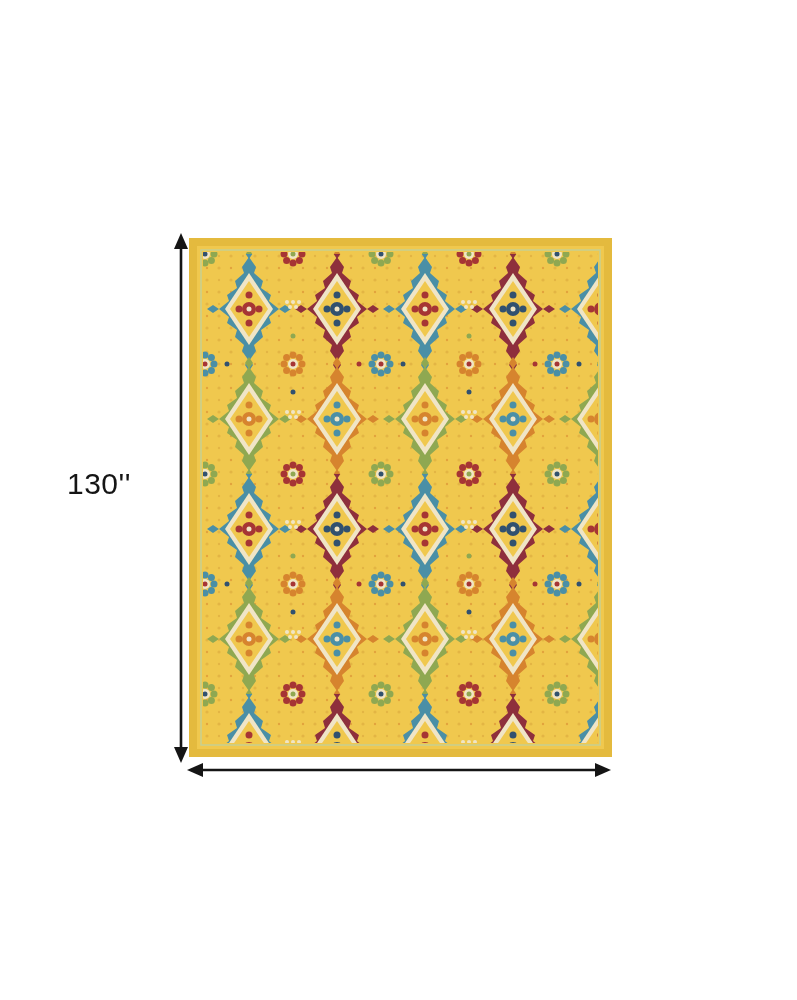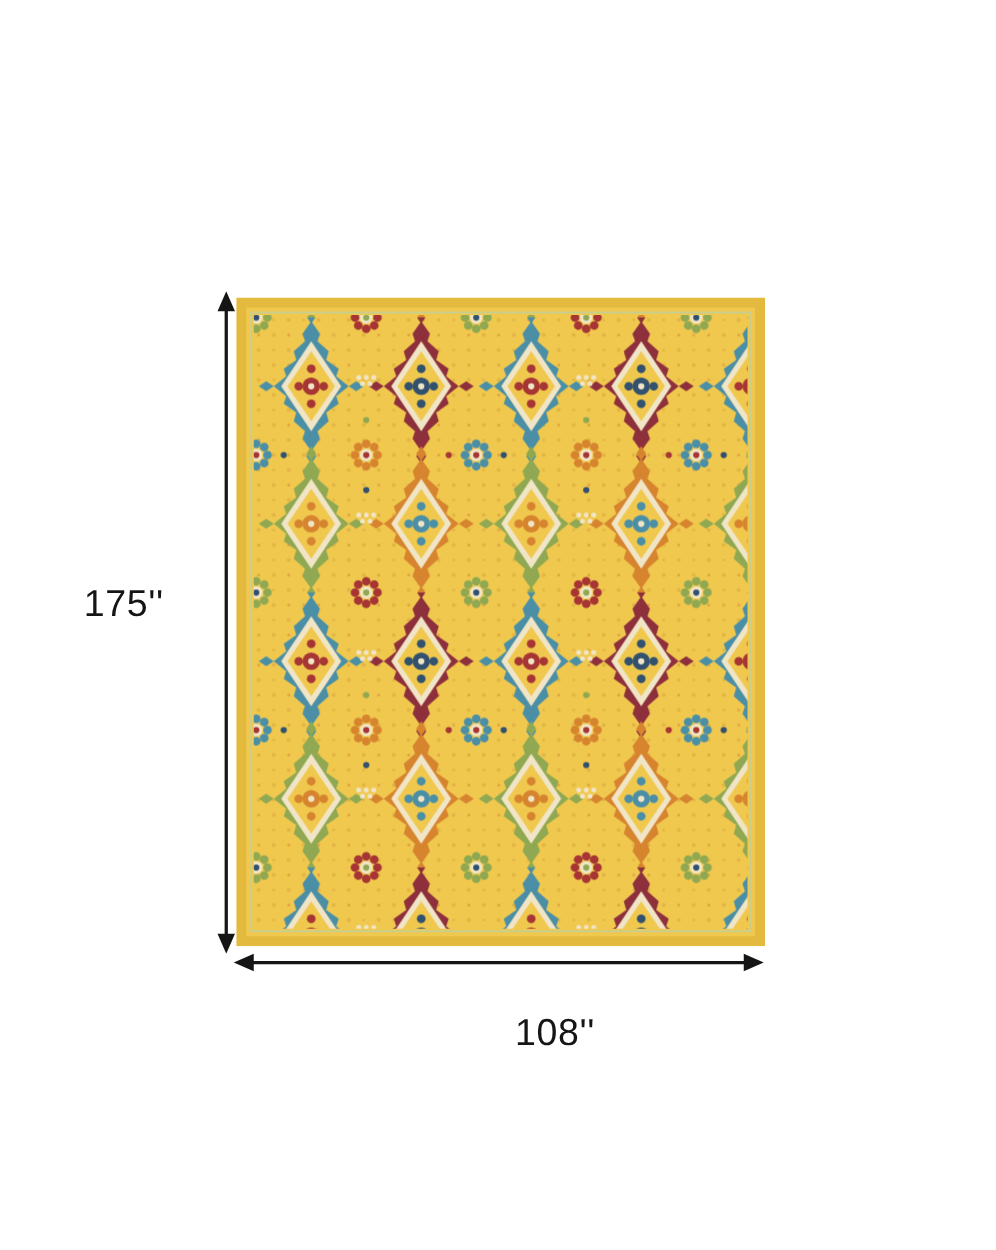--- a/index.html
+++ b/index.html
@@ -96,23 +96,22 @@
     <rect x="14" y="14" width="395" height="491" fill="url(#speck)" opacity="0.55"></rect>
     <rect x="14" y="14" width="395" height="491" fill="url(#rugpat)"></rect>
   </svg>
 
   <svg class="v-arrow" width="20" height="530" viewBox="0 0 20 530" xmlns="http://www.w3.org/2000/svg">
     <line x1="10" y1="6" x2="10" y2="524" class="arrow-line"></line>
     <polygon points="10,0 3,16 17,16" class="arrow-head"></polygon>
     <polygon points="10,530 3,514 17,514" class="arrow-head"></polygon>
   </svg>
 
-  <div class="dim-label h">175''</div>
+  <div class="dim-label h">130''</div>
 
   <svg class="h-arrow" width="424" height="20" viewBox="0 0 424 20" xmlns="http://www.w3.org/2000/svg">
     <line x1="6" y1="10" x2="418" y2="10" class="arrow-line"></line>
     <polygon points="0,10 16,3 16,17" class="arrow-head"></polygon>
     <polygon points="424,10 408,3 408,17" class="arrow-head"></polygon>
   </svg>
 
-  <div class="dim-label w">108''</div>
 
 </div>
 
 </body></html>

